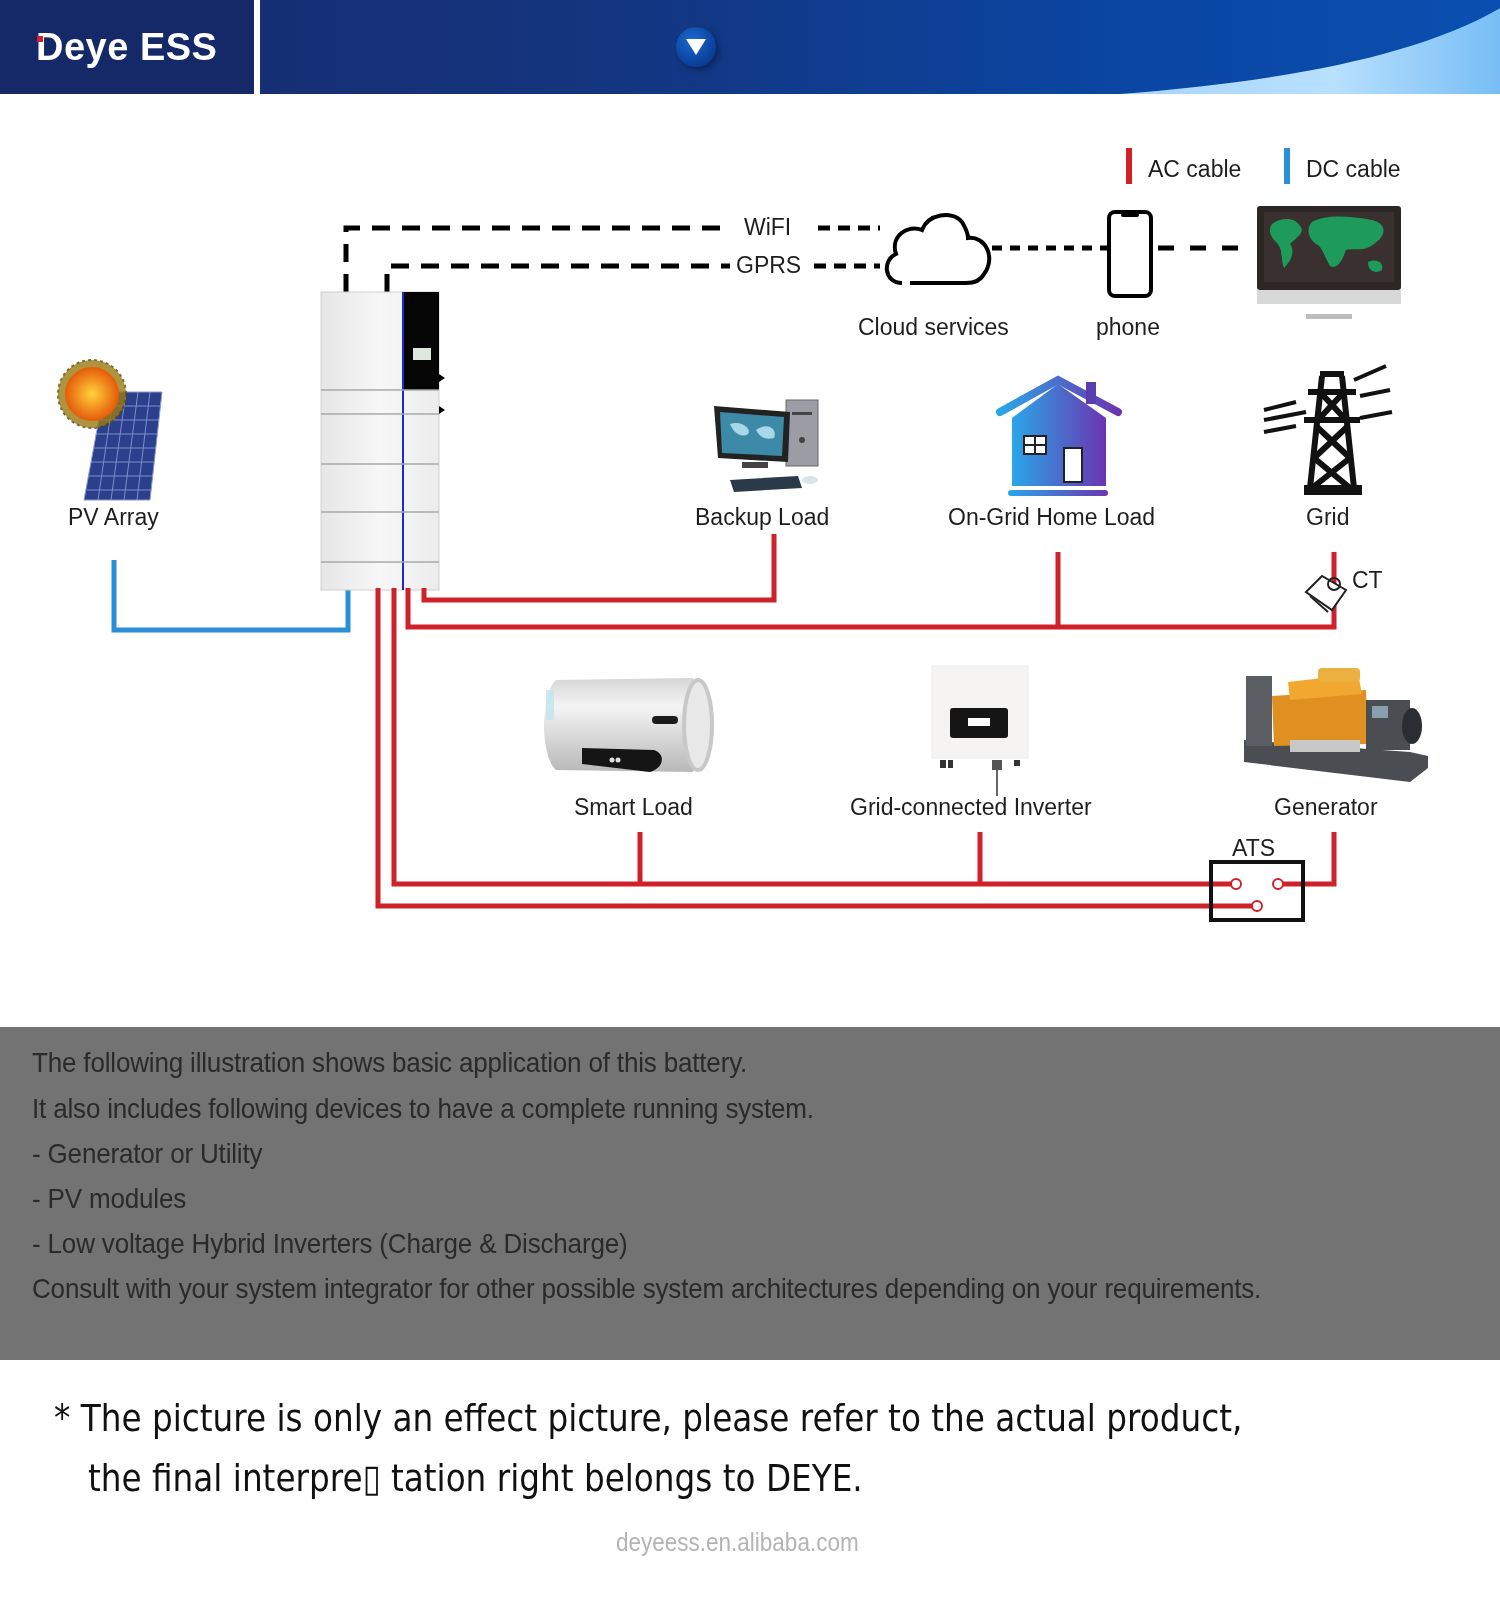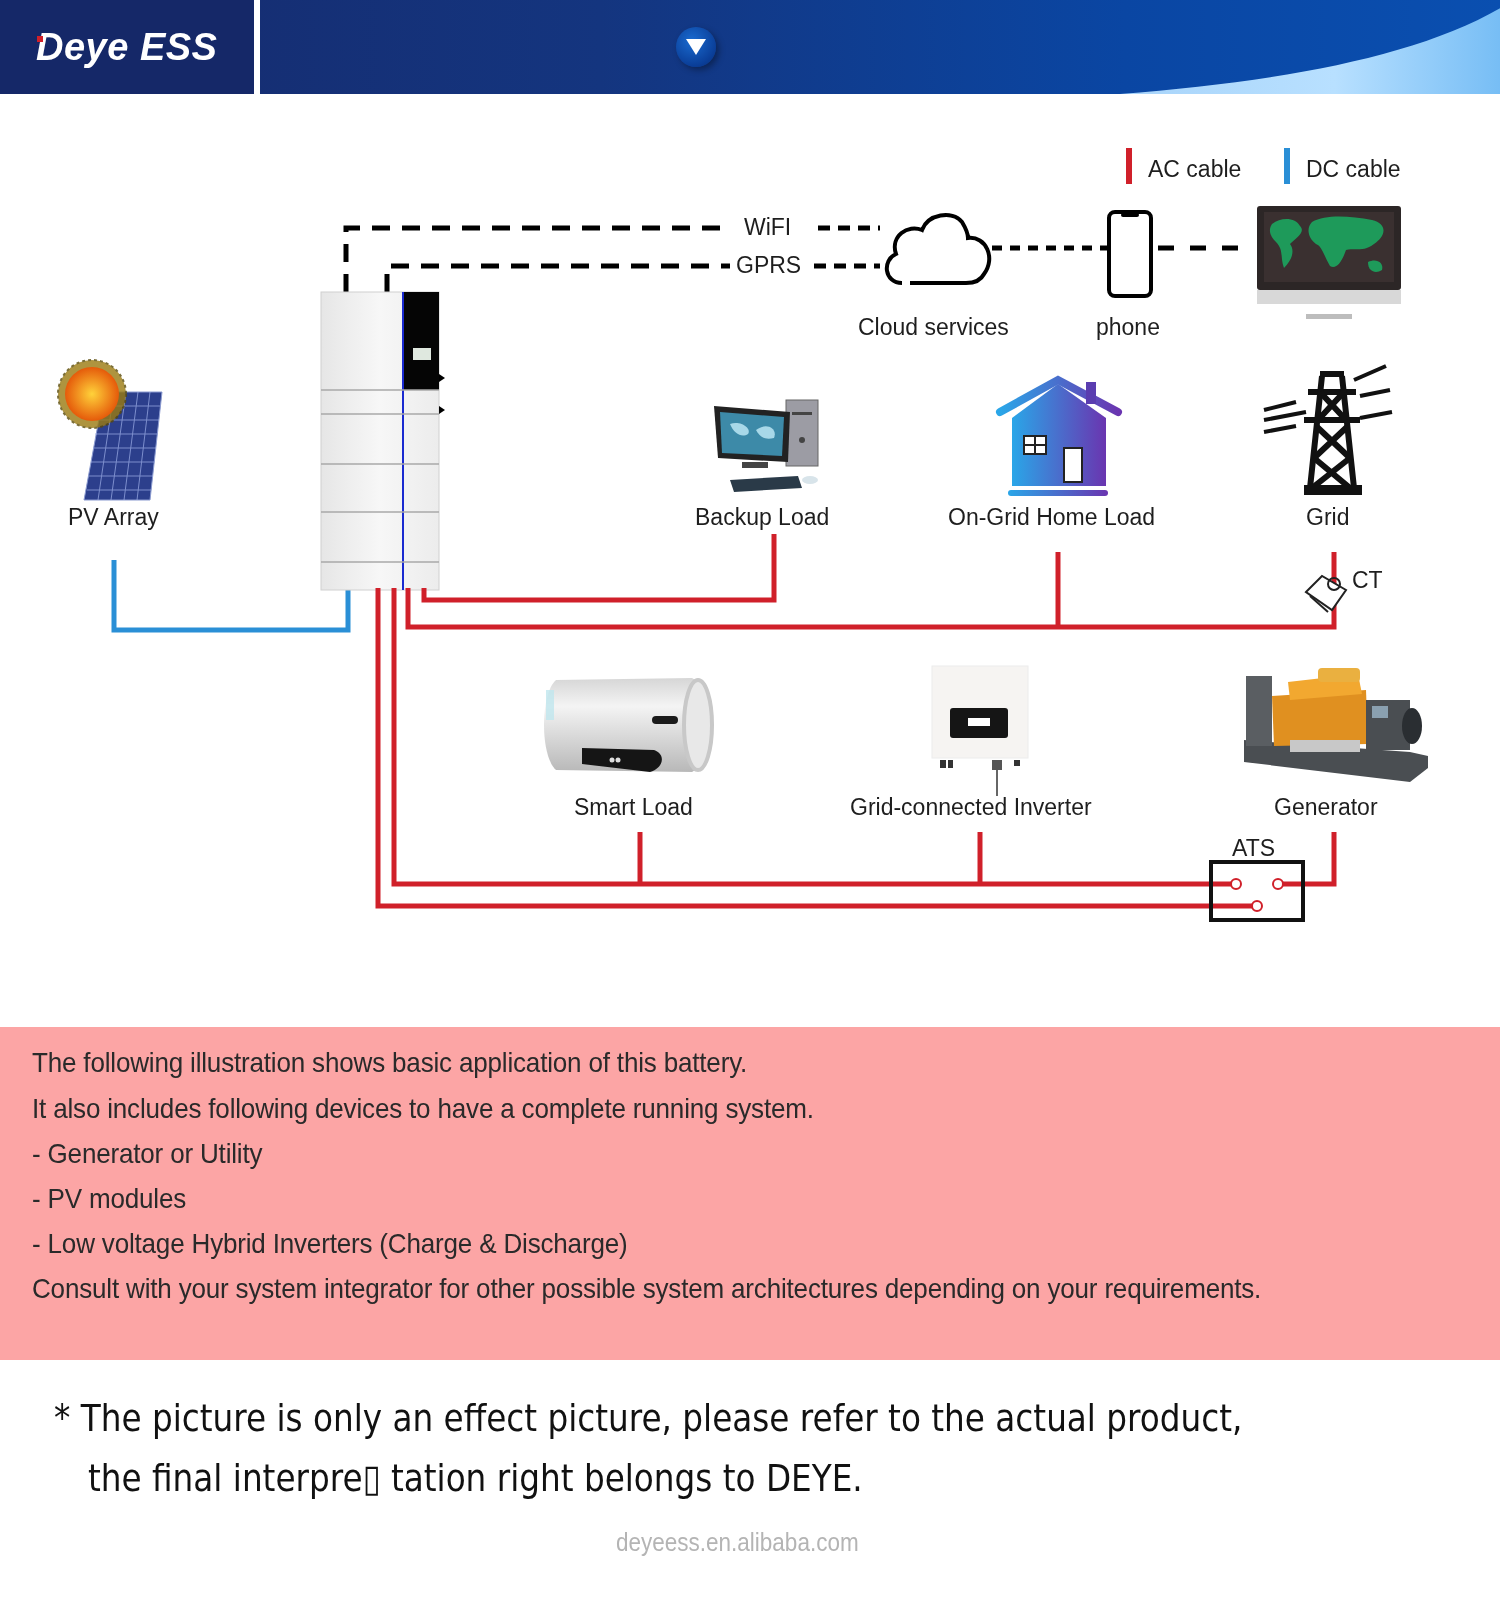--- a/index.html
+++ b/index.html
@@ -3,38 +3,38 @@
 <meta charset="utf-8">
 <style>
   * { margin: 0; padding: 0; box-sizing: border-box; }
   html, body { width: 1500px; height: 1599px; background: #ffffff; overflow: hidden; }
   body { position: relative; font-family: "Liberation Sans", "DejaVu Sans", sans-serif; }
 
   
   .header { position: absolute; left: 0; top: 0; width: 1500px; height: 94px; overflow: hidden;
     background: linear-gradient(90deg, #162a6c 0%, #14357f 40%, #0a46a3 75%, #0a4fb0 100%); }
   .header .curve { position: absolute; right: -40px; top: -10px; width: 460px; height: 104px; }
-  .logo-box { position: absolute; left: 0; top: 0; width: 254px; height: 104px; background: #152868; font-style: italic; }
+  .logo-box { position: absolute; left: 0; top: 0; width: 254px; height: 104px; background: #152868; }
   .logo { position: absolute; left: 36px; top: 26px; color: #fff; font-size: 38px; font-weight: bold; letter-spacing: 0.5px; }
   .logo .deye { font-weight: bold; }
   .logo .dot { position: absolute; left: 1px; top: 10px; width: 6px; height: 6px; background: #d0202a; }
   .header-sep { position: absolute; left: 254px; top: 0; width: 6px; height: 94px; background: #fff; }
   .title { position: absolute; left: 292px; top: 18px; color: #fff; font-size: 50px; letter-spacing: 1px;
     font-family: "DejaVu Sans", sans-serif; font-weight: normal; }
   .title-btn { position: absolute; left: 676px; top: 27px; width: 40px; height: 40px; border-radius: 50%;
     background: radial-gradient(circle at 40% 35%, #1a6bd0 0%, #0a3e98 70%, #072e74 100%);
     box-shadow: 3px 3px 6px rgba(0,0,0,0.35); cursor: pointer; }
   .title-btn svg { position: absolute; left: 9px; top: 11px; }
 
   
   .diagram { position: absolute; left: 0; top: 94px; width: 1500px; height: 920px; }
   .lbl { font-family: "Liberation Sans", sans-serif; font-size: 23px; fill: #1e1e1e; }
 
   
-  .info { position: absolute; left: 0; top: 1027px; width: 1500px; height: 333px; background: #fca5a5; }
+  .info { position: absolute; left: 0; top: 1027px; width: 1500px; height: 333px; background: #737373; }
   .info p { position: absolute; left: 32px; font-size: 28px; color: #2a2a2a; font-family: "Liberation Sans", sans-serif;
     letter-spacing: -0.2px; transform: scaleX(0.93); transform-origin: left center; white-space: nowrap; }
 
   .disclaimer { position: absolute; left: 54px; font-size: 38px; color: #111; font-family: "DejaVu Sans", sans-serif;
     transform: scaleX(0.86); transform-origin: left center; white-space: nowrap; }
   .watermark { position: absolute; left: 616px; top: 1560px; font-size: 25px; color: #b4b4b4;
     font-family: "Liberation Sans", sans-serif; transform: scaleX(0.9); transform-origin: left center; }
 </style>
 </head>
 <body>

